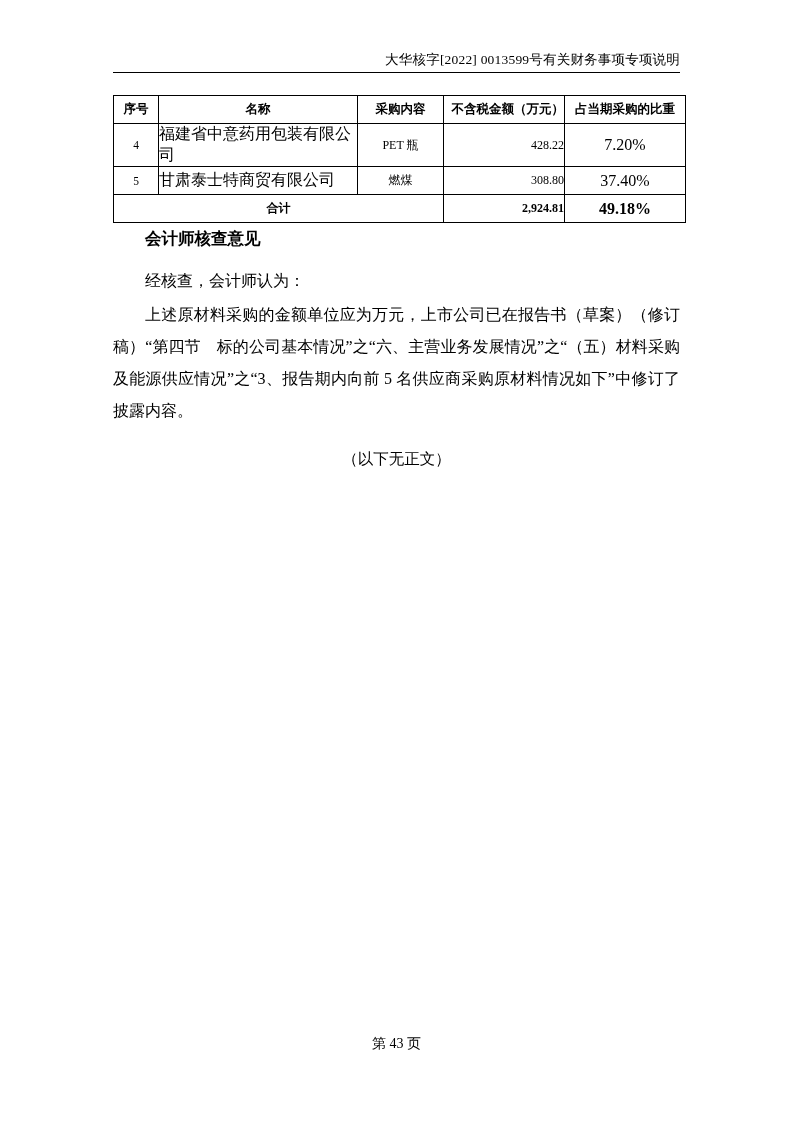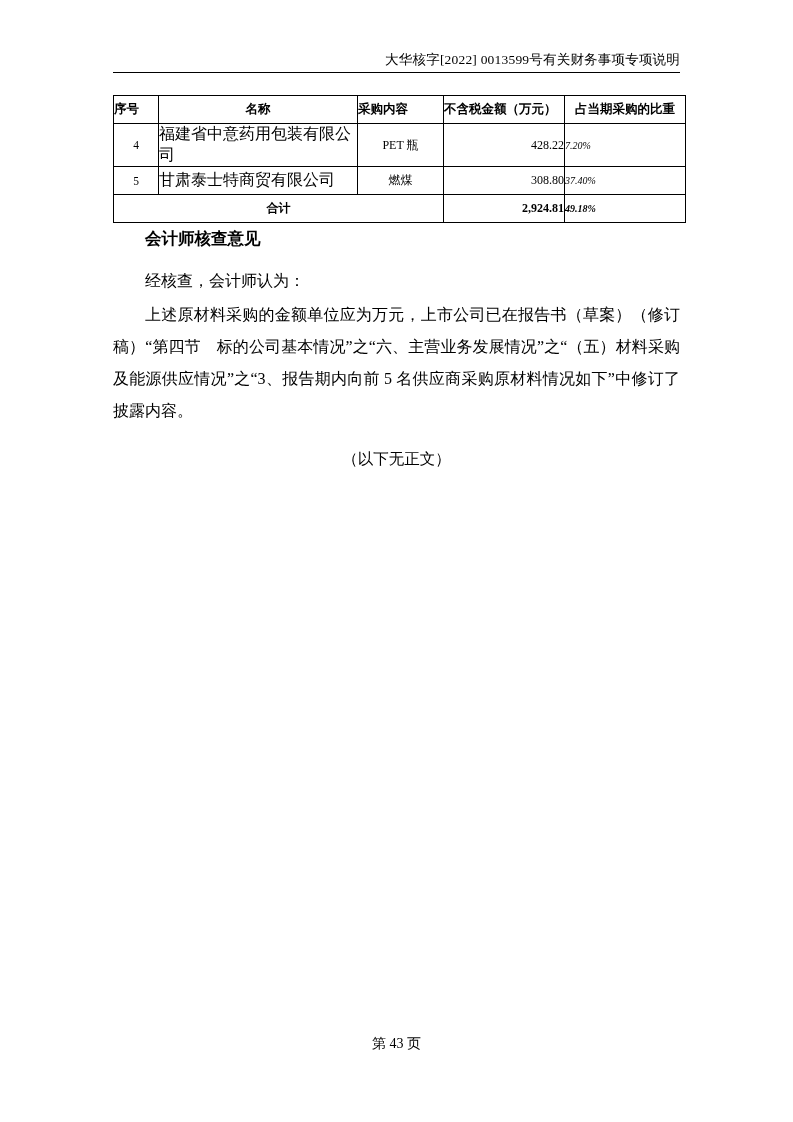--- a/index.html
+++ b/index.html
@@ -53,38 +53,38 @@
     font-size: 12px;
   }
   table.data th, table.data td {
     border: 0.9px solid #000;
     padding: 0;
     height: 27px;
     vertical-align: middle;
   }
   table.data thead th {
     font-weight: bold;
-    text-align: left;
+    text-align: center;
     font-size: 12.5px;
   }
   table.data thead tr th {
     border-top: 1.6px solid #000;
     border-bottom: 1.2px solid #000;
   }
   .col-no    { width: 44px;  text-align: center; }
   .col-name  { width: 198px; text-align: left; padding-left: 6px !important; }
   .col-item  { width: 85px;  text-align: center; }
   .col-amt   { width: 120px; text-align: right; padding-right: 7px !important; }
   .col-pct   { width: 120px; text-align: right; padding-right: 7px !important; }
 
   td.cell-no   { text-align: center; font-size: 11.5px; }
   td.cell-name { text-align: left; padding-left: 6px; font-size: 16px; }
   td.cell-item { text-align: center; font-size: 12px; }
   td.cell-amt  { text-align: right; padding-right: 7px; font-size: 12px; }
-  td.cell-pct  { text-align: left; padding-right: 7px; font-size: 10px; font-style: italic; }
+  td.cell-pct  { text-align: center; padding-right: 7px; font-size: 16px; }
 
   tr.total-row td {
     font-weight: bold;
     border-bottom: 1.6px solid #000;
     margin-top: 28px;
   }
   tr.total-row td.total-label {
     text-align: center;
   }
   tr.last-data td { }
@@ -139,21 +139,21 @@
     <div class="header-rule"></div>
   </div>
 
   <div class="table-wrap">
     <table class="data">
       <thead>
         <tr>
           <th class="col-no">序号</th>
           <th class="col-name" style="text-align:center;padding-left:0 !important;">名称</th>
           <th class="col-item">采购内容</th>
-          <th class="col-amt" style="text-align:left;padding-right:0 !important;">不含税金额（万元）</th>
+          <th class="col-amt" style="text-align:right;padding-right:0 !important;">不含税金额（万元）</th>
           <th class="col-pct" style="text-align:center;padding-right:0 !important;">占当期采购的比重</th>
         </tr>
       </thead>
       <tbody>
         <tr>
           <td class="cell-no">4</td>
           <td class="cell-name">福建省中意药用包装有限公司</td>
           <td class="cell-item">PET 瓶</td>
           <td class="cell-amt">428.22</td>
           <td class="cell-pct">7.20%</td>

